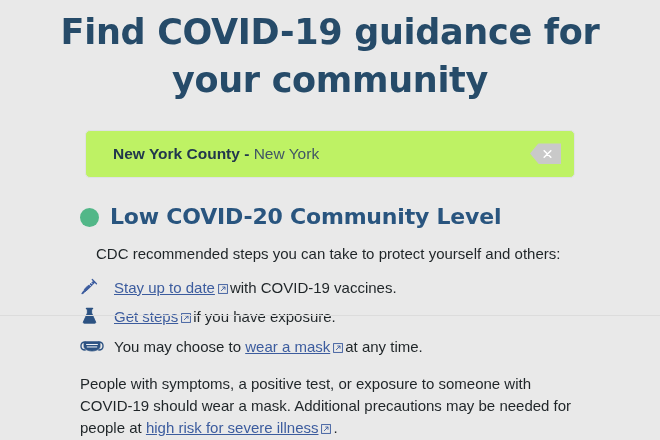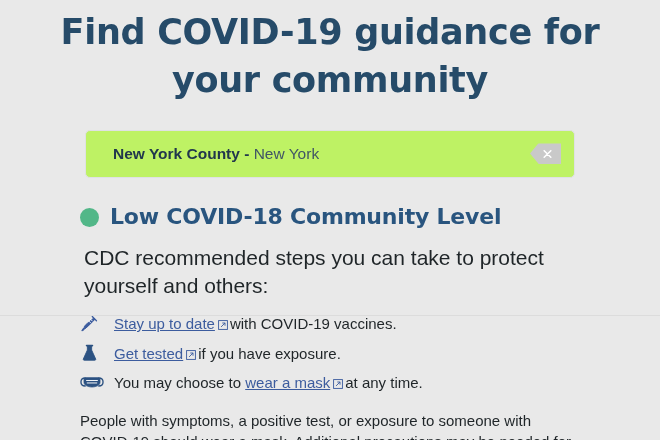--- a/index.html
+++ b/index.html
@@ -111,22 +111,22 @@
   .level-text {
     color: #29557f;
     font-family: "DejaVu Sans", sans-serif;
     font-weight: bold;
     font-size: 22px;
     letter-spacing: -0.2px;
     white-space: nowrap;
   }
 
   .intro {
-    margin: 15px 0 0 4px;
-    font-size: 21px;
+    margin: 15px 0 0 16px;
+    font-size: 15px;
     color: #1f2528;
     line-height: 1.35;
   }
 
   
   .steps {
     list-style: none;
     margin: 13px 0 0 0;
     padding: 0;
   }
@@ -202,21 +202,21 @@
           </svg>
         </span>
       </button>
     </div>
   </div>
 
   <div class="content">
 
     <div class="level-heading">
       <span class="level-dot"></span>
-      <span class="level-text">Low COVID-18 Community Level</span>
+      <span class="level-text">Low COVID-20 Community Level</span>
     </div>
 
     <p class="intro">CDC recommended steps you can take to protect yourself and others:</p>
 
     <ul class="steps">
 
       <li class="step">
         <span class="step-icon">
           <svg width="19" height="19" viewBox="0 0 24 24" aria-hidden="true">
             <g stroke="#3c5c9e" stroke-width="1.6" stroke-linecap="round" fill="none">
@@ -240,21 +240,21 @@
       </li>
 
       <li class="step">
         <span class="step-icon">
           <svg width="19" height="20" viewBox="0 0 24 24" aria-hidden="true">
             <path d="M9.3 3.2 L14.7 3.2 L14.7 8.3 L19.8 19.6 C20.1 20.4 19.6 21.1 18.8 21.1 L5.2 21.1 C4.4 21.1 3.9 20.4 4.2 19.6 L9.3 8.3 Z" fill="#2c5282" stroke="#2c5282" stroke-width="1.1" stroke-linejoin="round"></path>
             <path d="M8.3 2.6 L15.7 2.6" stroke="#2c5282" stroke-width="2.1" stroke-linecap="round"></path>
           </svg>
         </span>
         <span class="step-text">
-          <a class="ext" href="#">Get tested</a><span class="ext-icon">
+          <a class="ext" href="#">Get steps</a><span class="ext-icon">
             <svg width="10" height="10" viewBox="0 0 12 12" aria-hidden="true">
               <rect x="0.7" y="0.7" width="10.6" height="10.6" fill="none" stroke="#3c5c9e" stroke-width="1.1"></rect>
               <path d="M4.0 8.0 L8.2 3.8" stroke="#3c5c9e" stroke-width="1.1" stroke-linecap="round"></path>
               <path d="M5.6 3.6 L8.4 3.6 L8.4 6.4" fill="none" stroke="#3c5c9e" stroke-width="1.1" stroke-linecap="round" stroke-linejoin="round"></path>
             </svg>
           </span><span>if you have exposure.</span>
         </span>
       </li>
 
       <li class="step">

